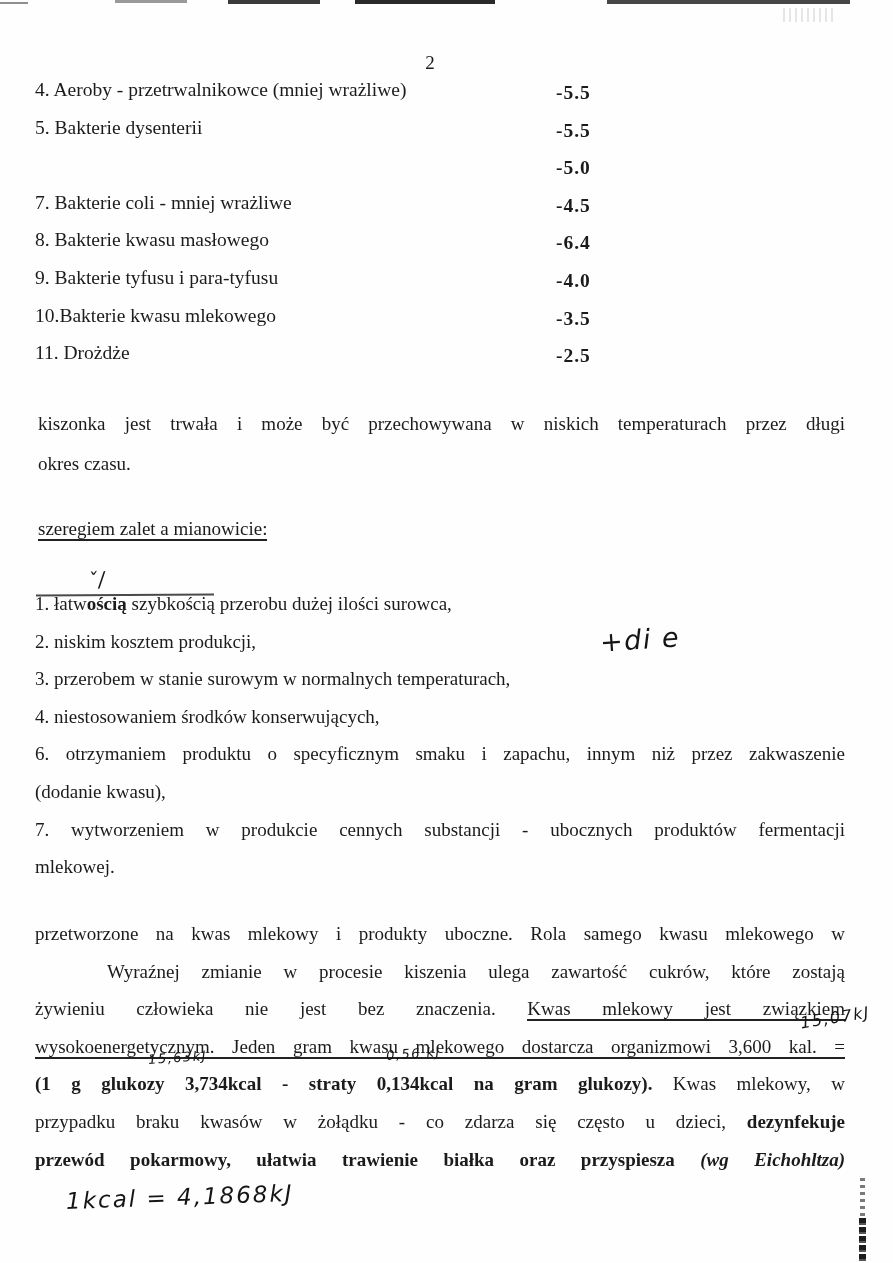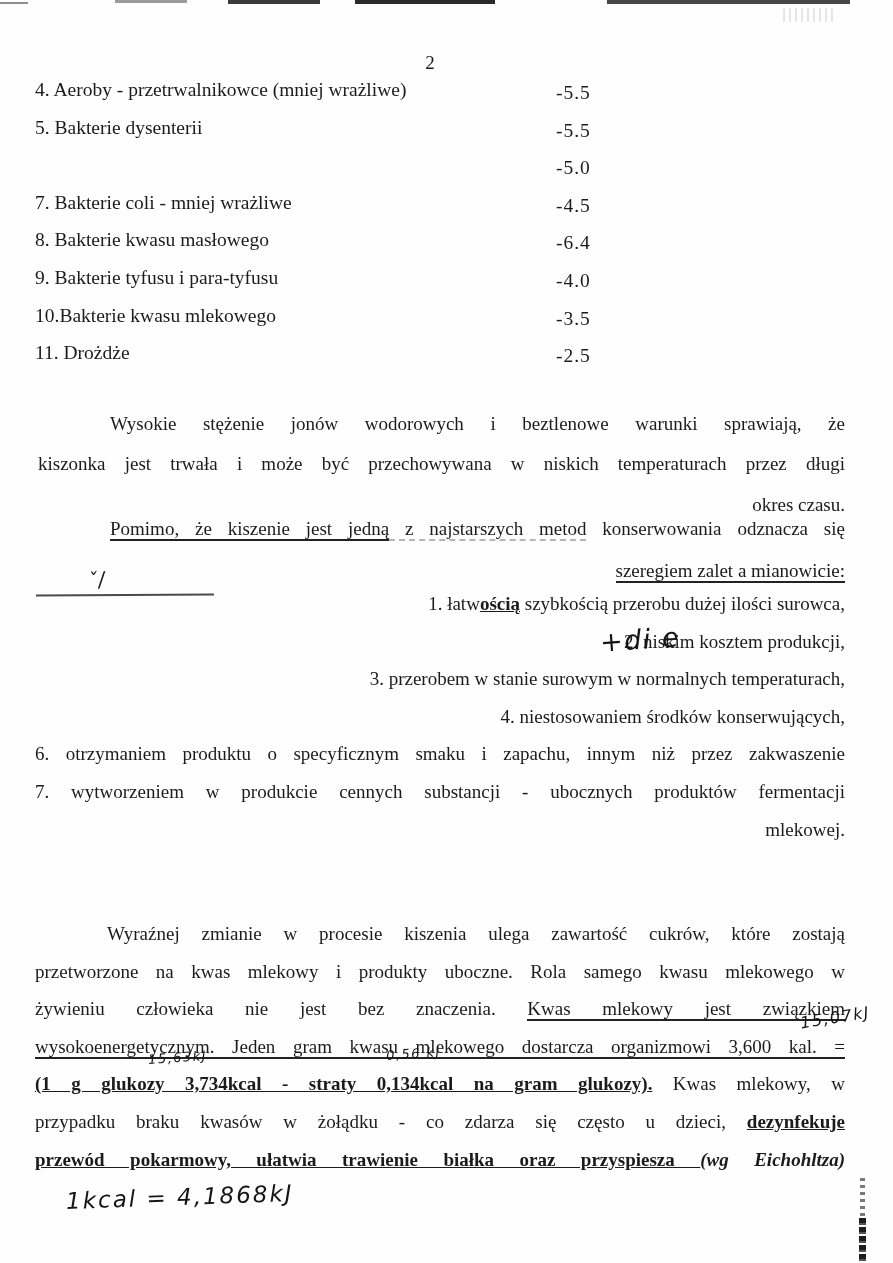--- a/index.html
+++ b/index.html
@@ -13,39 +13,39 @@
   }
   .page{position:absolute;inset:0;background:#fefefe;}
   .pageno{
     position:absolute;top:52px;left:400px;width:60px;
     text-align:center;font-size:19px;
   }
   
   .btable{position:absolute;left:35px;top:78px;width:810px;text-align:center;}
   .brow{position:relative;height:37.6px;font-size:19.5px;line-height:24px;}
   .blabel{position:absolute;left:0;top:0;white-space:nowrap;}
-  .bvalue{position:absolute;left:521px;top:3px;white-space:nowrap;letter-spacing:1px;}
+  .bvalue{position:absolute;left:521px;top:3px;white-space:nowrap;letter-spacing:1px;font-weight:bold;}
   
   .block{position:absolute;width:810px;font-size:19px;}
   .tline{white-space:nowrap;}
-  .block .tline{text-align:right;}
+  .block .tline{text-align:left;}
   .tline.just{white-space:normal;text-align:justify;text-align-last:justify;}
   .tline.indent{text-indent:72px;}
   #p1{left:38px;top:404px;width:807px;}
   #p1 .tline{line-height:40.3px;height:40.3px;}
   #p2{left:38px;top:508px;width:807px;}
   #p2 .tline{line-height:42px;height:42px;}
   #adv{left:35px;top:585px;}
   #adv .tline{line-height:37.6px;height:37.6px;}
   #p3{left:35px;top:915px;}
   #p3 .tline{line-height:37.6px;height:37.6px;}
   
   .u{border-bottom:2px solid #222;padding-bottom:0px;}
   .ud{border-bottom:2px dashed #b5b5b5;}
-  .b{font-weight:bold;text-decoration:underline;}
+  .b{font-weight:bold;}
   .bi{font-weight:bold;font-style:italic;}
   
   .hw{
     position:absolute;
     font-family:"DejaVu Sans", sans-serif;
     font-style:italic;
     color:#151515;
     white-space:nowrap;
     letter-spacing:1.5px;
   }
@@ -123,44 +123,43 @@
         <span class="blabel">10.Bakterie kwasu mlekowego</span>
         <span class="bvalue">-3.5</span>
       </div>
       <div class="brow">
         <span class="blabel">11. Drożdże</span>
         <span class="bvalue">-2.5</span>
       </div>
     </div>
 
   <div class="block" id="p1">
-      <div class="tline just indent"><span>Wysokie stężenie jonów wodorowych i beztlenowe warunki sprawiają, że</span></div>
       <div class="tline just"><span>kiszonka jest trwała i może być przechowywana w niskich temperaturach przez długi</span></div>
       <div class="tline"><span>okres czasu.</span></div>
     </div>
 
   <div class="block" id="p2">
-      <div class="tline just indent"><span class="u">Pomimo, że kiszenie jest jedną</span><span class="ud"> z najstarszych metod</span><span> konserwowania odznacza się</span></div>
       <div class="tline"><span class="u">szeregiem zalet a mianowicie:</span></div>
     </div>
   <div class="underline2"></div>
 
   <div class="block" id="adv">
       <div class="tline"><span>1. łatw</span><span class="b">ością</span><span> szybkością przerobu dużej ilości surowca,</span></div>
       <div class="tline"><span>2. niskim kosztem produkcji,</span></div>
       <div class="tline"><span>3. przerobem w stanie surowym w normalnych temperaturach,</span></div>
       <div class="tline"><span>4. niestosowaniem środków konserwujących,</span></div>
       <div class="tline just"><span>6. otrzymaniem produktu o specyficznym smaku i zapachu, innym niż przez zakwaszenie</span></div>
+      <div class="tline"><span>(dodanie kwasu),</span></div>
       <div class="tline just"><span>7. wytworzeniem w produkcie cennych substancji - ubocznych produktów fermentacji</span></div>
       <div class="tline"><span>mlekowej.</span></div>
     </div>
 
   <div class="block" id="p3">
+      <div class="tline just"><span>przetworzone na kwas mlekowy i produkty uboczne. Rola samego kwasu mlekowego w</span></div>
       <div class="tline just indent"><span>Wyraźnej zmianie w procesie kiszenia ulega zawartość cukrów, które zostają</span></div>
-      <div class="tline just"><span>przetworzone na kwas mlekowy i produkty uboczne. Rola samego kwasu mlekowego w</span></div>
       <div class="tline just"><span>żywieniu człowieka nie jest bez znaczenia. </span><span class="u">Kwas mlekowy jest związkiem</span></div>
       <div class="tline just"><span class="u">wysokoenergetycznym. Jeden gram kwasu mlekowego dostarcza organizmowi 3,600 kal. =</span></div>
       <div class="tline just"><span class="b">(1 g glukozy 3,734kcal - straty 0,134kcal na gram glukozy).</span><span> Kwas mlekowy, w</span></div>
       <div class="tline just"><span>przypadku braku kwasów w żołądku - co zdarza się często u dzieci, </span><span class="b">dezynfekuje</span></div>
       <div class="tline just"><span class="b">przewód pokarmowy, ułatwia trawienie białka oraz przyspiesza </span><span class="bi">(wg Eichohltza)</span></div>
     </div>
 
   <span class="hw" id="hw-caret">ˇ/</span>
   <span class="hw" id="hw-die">+di e</span>
   <span class="hw" id="hw-kj1">15,63kJ</span>

